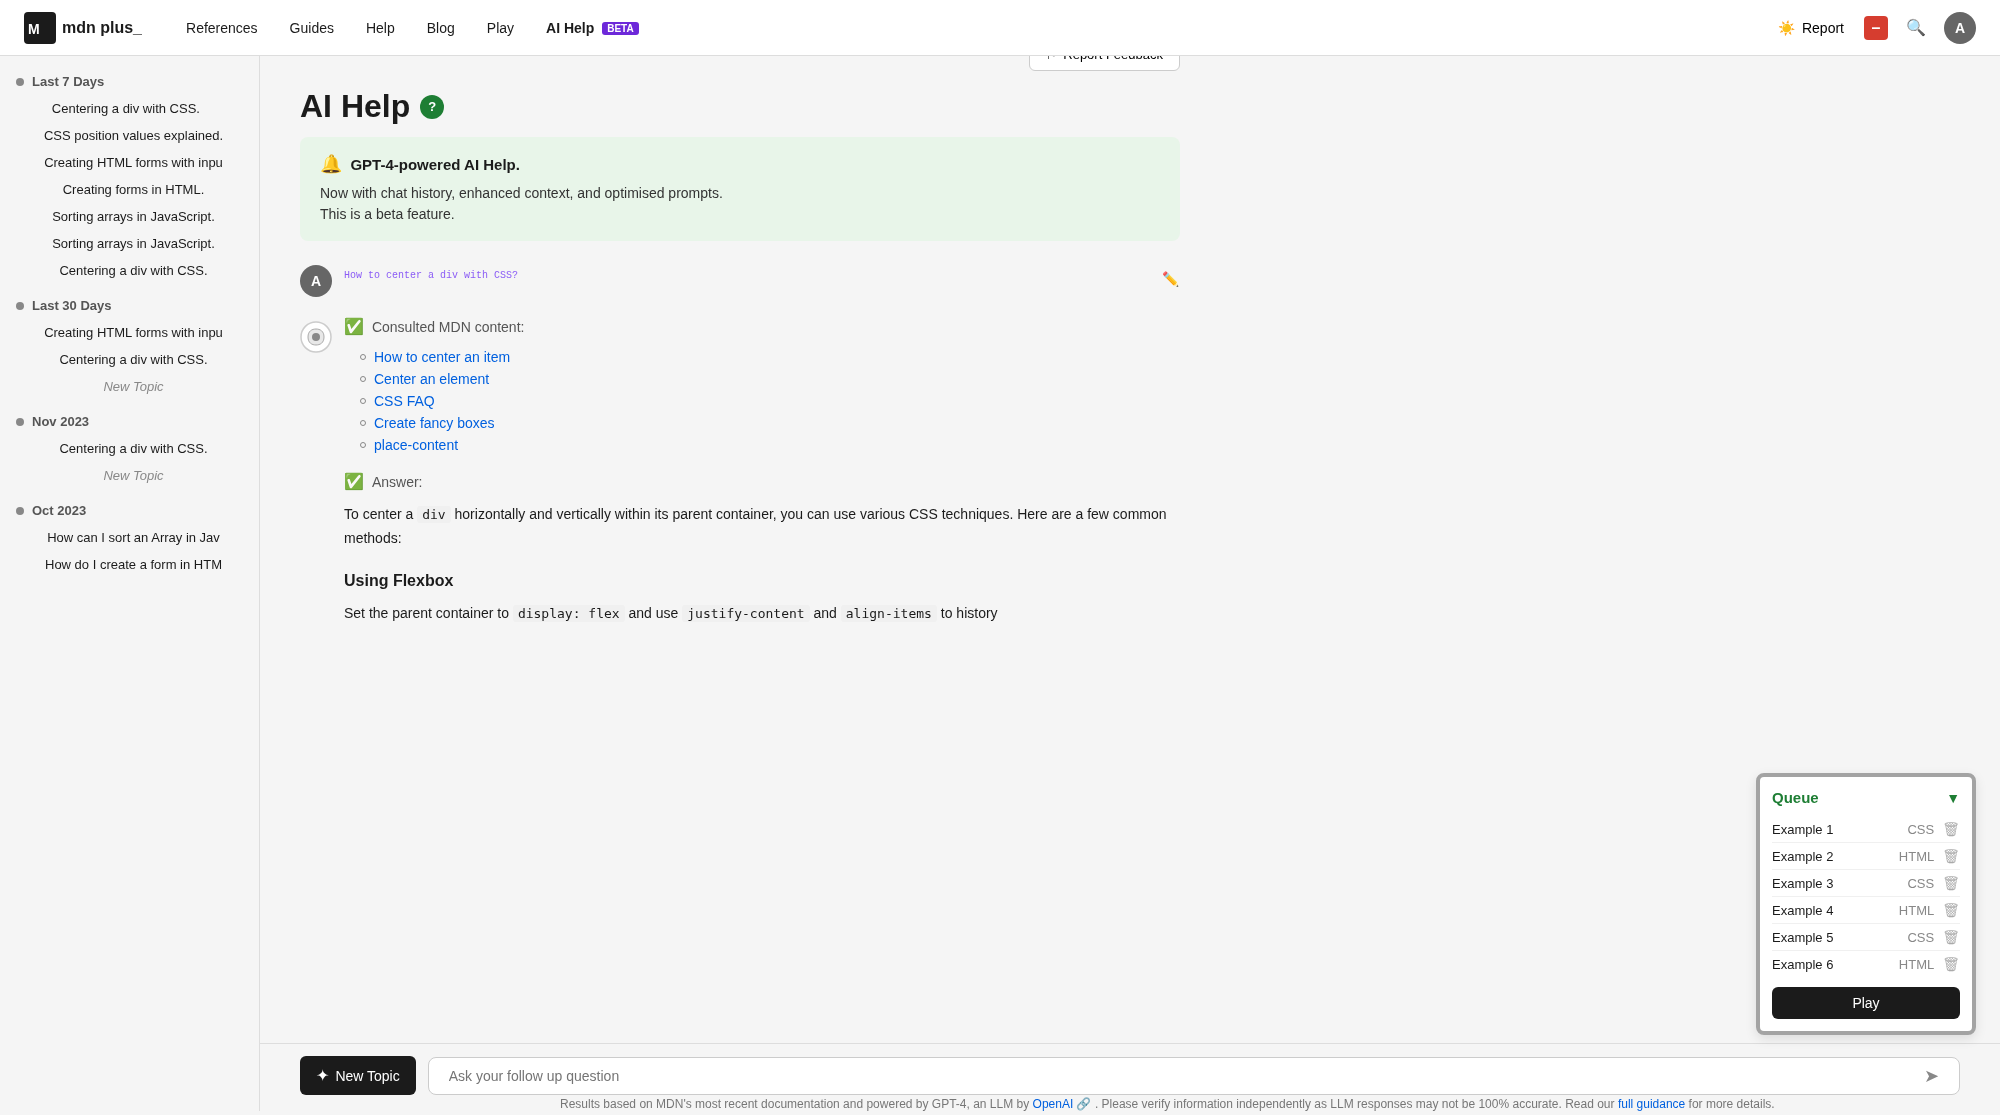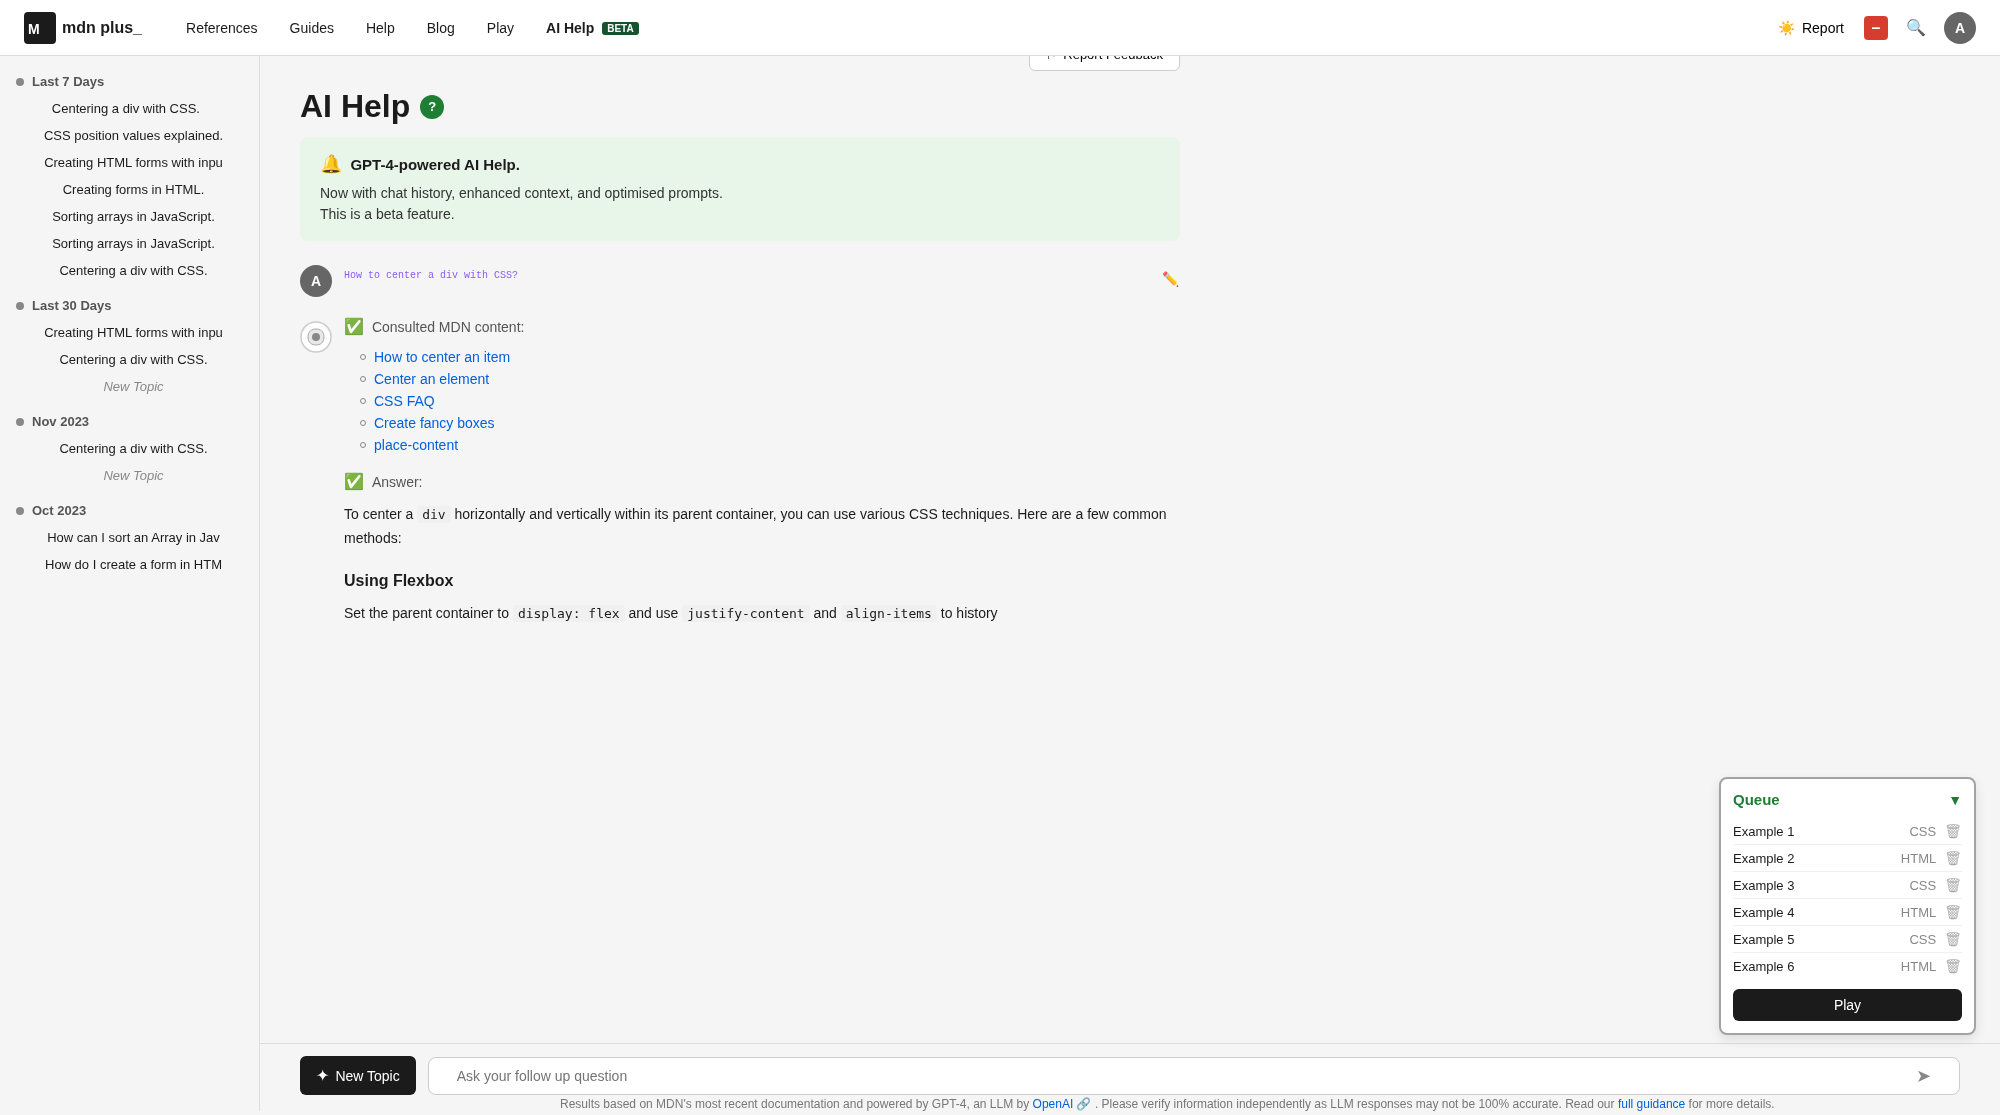--- a/index.html
+++ b/index.html
@@ -8,21 +8,21 @@
     
     .topnav {
       display: flex; align-items: center; background: #fff; border-bottom: 1px solid #ddd;
       padding: 0 24px; height: 56px; position: fixed; top: 0; left: 0; right: 0; z-index: 100;
     }
     .nav-logo { display: flex; align-items: center; margin-right: 32px; font-weight: bold; font-size: 16px; color: #1b1b1b; text-decoration: none; }
     .nav-logo .logo-icon { width: 32px; height: 32px; margin-right: 6px; }
     .nav-links { display: flex; align-items: center; gap: 8px; flex: 1; }
     .nav-link { padding: 6px 12px; border-radius: 4px; cursor: pointer; font-size: 14px; color: #1b1b1b; text-decoration: none; white-space: nowrap; }
     .nav-link.active { font-weight: 600; }
-    .beta-badge { background: #14532d; color: #fff; font-size: 10px; font-weight: 700; padding: 1px 5px; border-radius: 3px; margin-left: 4px; vertical-align: middle; }
+    .beta-badge { background: #6d28d9; color: #fff; font-size: 10px; font-weight: 700; padding: 1px 5px; border-radius: 3px; margin-left: 4px; vertical-align: middle; }
     .nav-right { display: flex; align-items: center; gap: 12px; }
     .theme-btn { display: flex; align-items: center; gap: 6px; cursor: pointer; font-size: 14px; padding: 4px 8px; border-radius: 4px; border: none; background: none; }
     .icon-btn { width: 32px; height: 32px; border-radius: 50%; display: flex; align-items: center; justify-content: center; cursor: pointer; border: none; background: none; }
     .avatar { width: 32px; height: 32px; border-radius: 50%; background: #666; color: #fff; display: flex; align-items: center; justify-content: center; font-size: 14px; font-weight: 600; cursor: pointer; }
     .minus-btn { width: 24px; height: 24px; border-radius: 4px; background: #d63d2f; display: flex; align-items: center; justify-content: center; cursor: pointer; }
 
     
     .layout { display: flex; margin-top: 56px; min-height: calc(100vh - 56px); }
 
     
@@ -73,26 +73,26 @@
     .ref-link { color: #0060df; text-decoration: none; font-size: 14px; }
 
     .answer-header { display: flex; align-items: center; gap: 8px; font-size: 14px; color: #555; margin-bottom: 12px; }
     .answer-body { font-size: 14px; line-height: 1.7; color: #1b1b1b; }
     .answer-body code { background: #f0f0f0; padding: 1px 5px; border-radius: 3px; font-family: monospace; font-size: 13px; }
     .answer-body h3 { font-size: 16px; font-weight: 700; margin: 16px 0 8px; }
 
     
     .input-area { position: fixed; bottom: 0; left: 260px; right: 0; background: #f5f5f5; padding: 12px 40px 20px; border-top: 1px solid #ddd; display: flex; align-items: center; gap: 12px; max-width: calc(100% - 260px); }
     .new-topic-btn { background: #1b1b1b; color: #fff; border: none; border-radius: 6px; padding: 10px 16px; font-size: 14px; cursor: pointer; white-space: nowrap; display: flex; align-items: center; gap: 6px; }
-    .chat-input-wrapper { flex: 1; background: #fff; border: 1px solid #ccc; border-radius: 8px; display: flex; align-items: center; padding: 0 28px; }
+    .chat-input-wrapper { flex: 1; background: #fff; border: 1px solid #ccc; border-radius: 8px; display: flex; align-items: center; padding: 0 20px; }
     .chat-input { flex: 1; border: none; outline: none; font-size: 14px; padding: 10px 0; background: transparent; color: #1b1b1b; }
     .send-btn { color: #888; cursor: pointer; border: none; background: none; font-size: 18px; }
 
     
-    .queue-panel { position: fixed; bottom: 80px; right: 24px; width: 257px; background: #fff; border: 2px solid #a3a3a3; border-radius: 8px; padding: 12px; box-shadow: 0 4px 12px rgba(0,0,0,0.1); }
+    .queue-panel { position: fixed; bottom: 80px; right: 24px; width: 220px; background: #fff; border: 4px solid #a3a3a3; border-radius: 8px; padding: 12px; box-shadow: 0 4px 12px rgba(0,0,0,0.1); }
     .queue-header { display: flex; align-items: center; justify-content: space-between; margin-bottom: 10px; }
     .queue-title { font-weight: 700; color: #1e7e34; font-size: 15px; }
     .queue-collapse { color: #1e7e34; cursor: pointer; font-size: 14px; }
     .queue-item { display: flex; align-items: center; justify-content: space-between; padding: 5px 0; border-bottom: 1px solid #f0f0f0; font-size: 13px; }
     .queue-item:last-of-type { border-bottom: none; }
     .queue-type { color: #888; margin-right: 8px; }
     .queue-delete { color: #aaa; cursor: pointer; font-size: 14px; }
     .queue-play-btn { width: 100%; background: #1b1b1b; color: #fff; border: none; border-radius: 6px; padding: 8px; font-size: 14px; cursor: pointer; margin-top: 10px; }
 
     .clearfix::after { content: ''; display: table; clear: both; }

